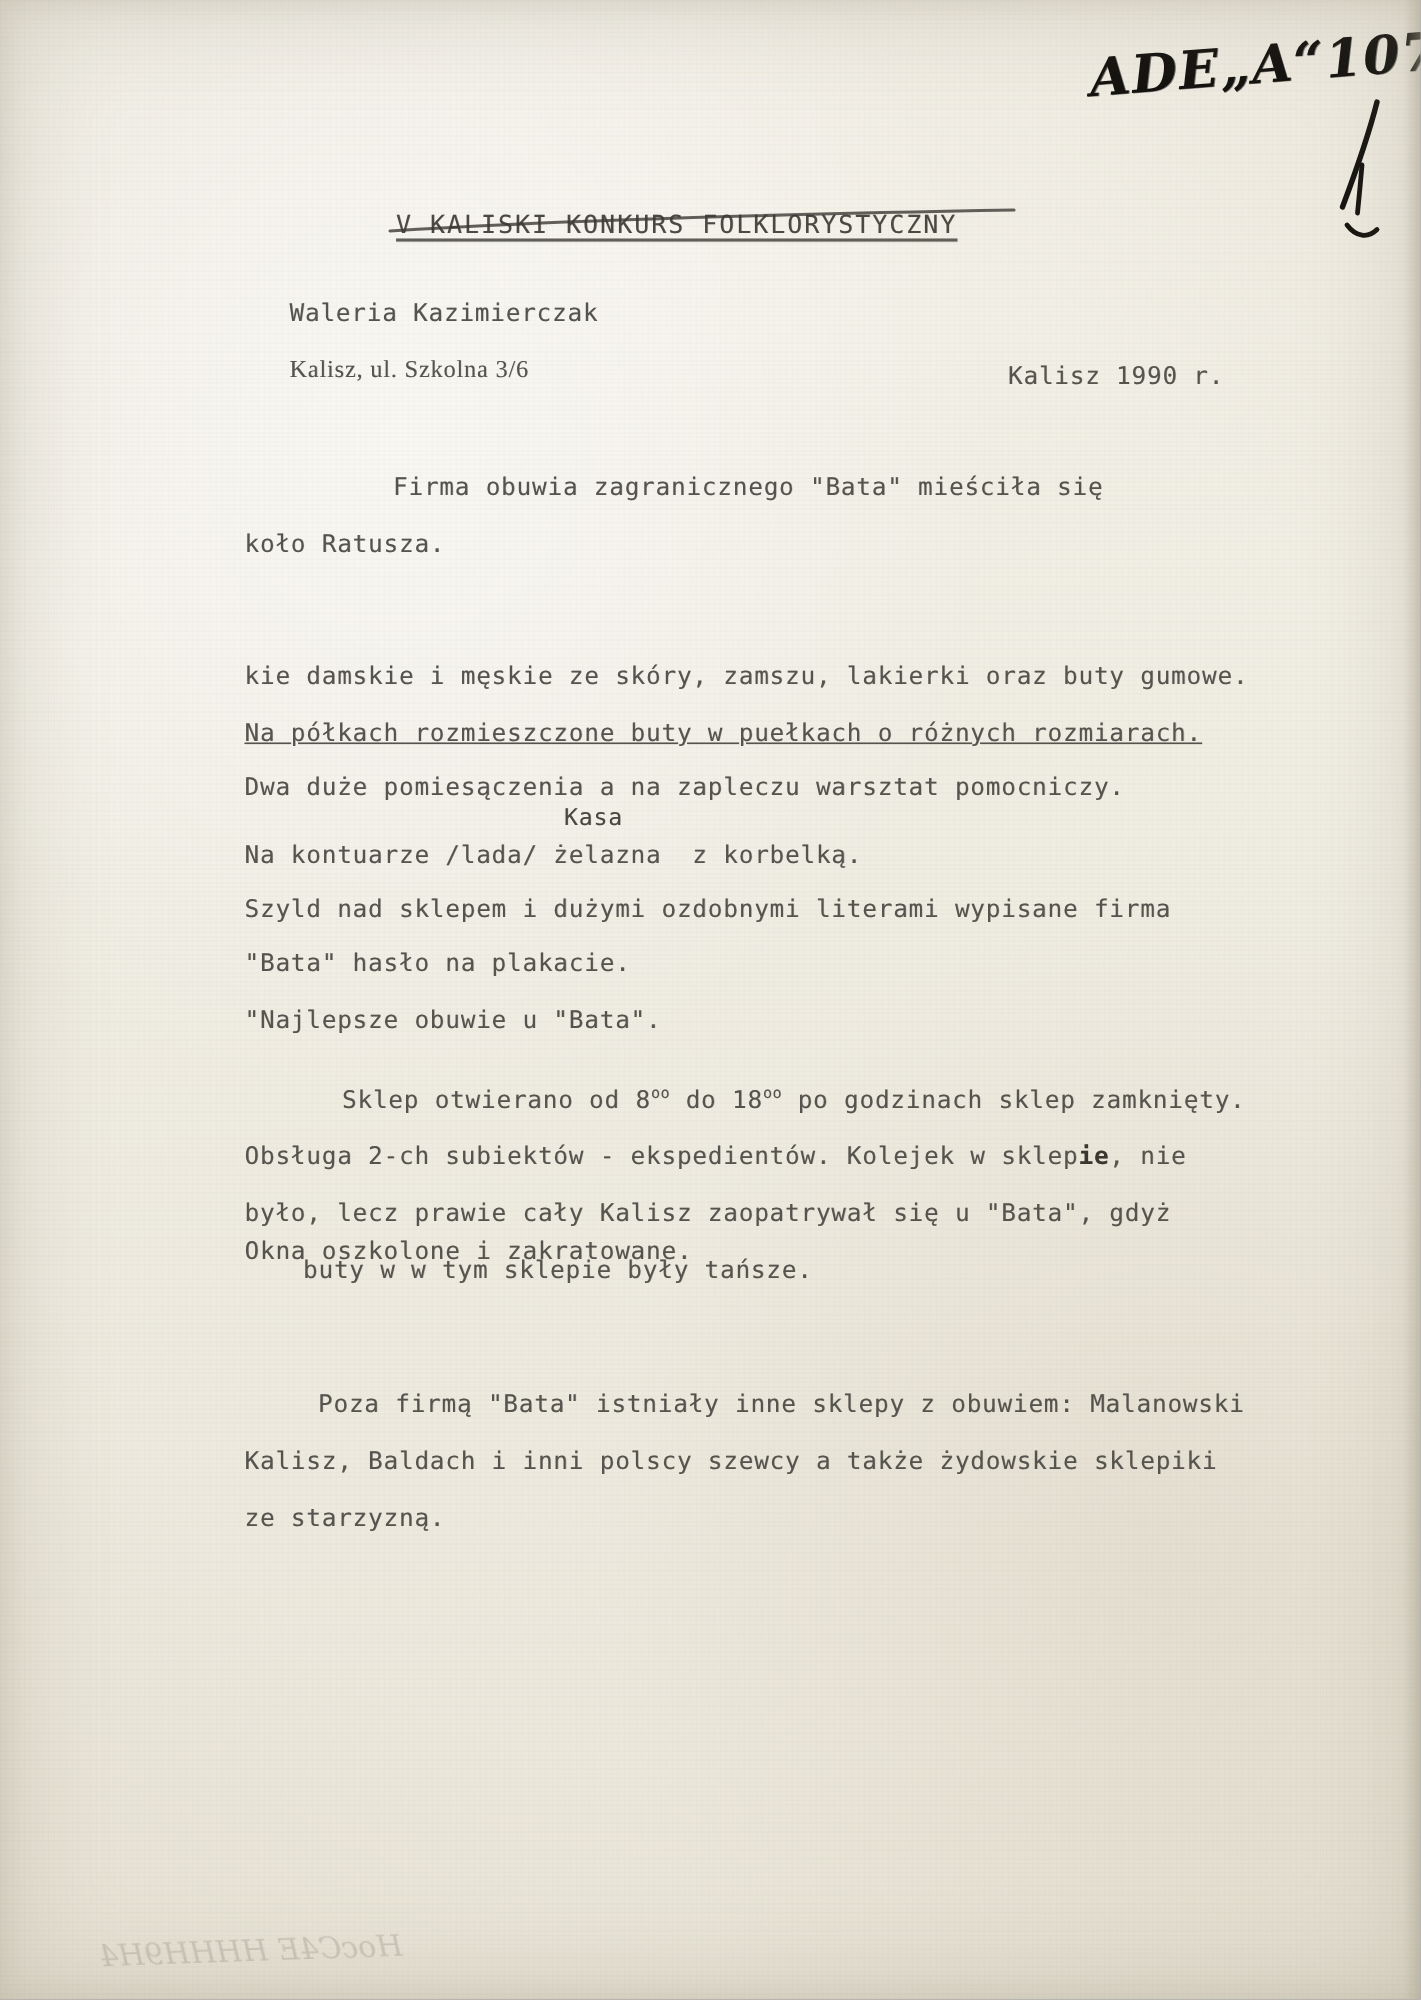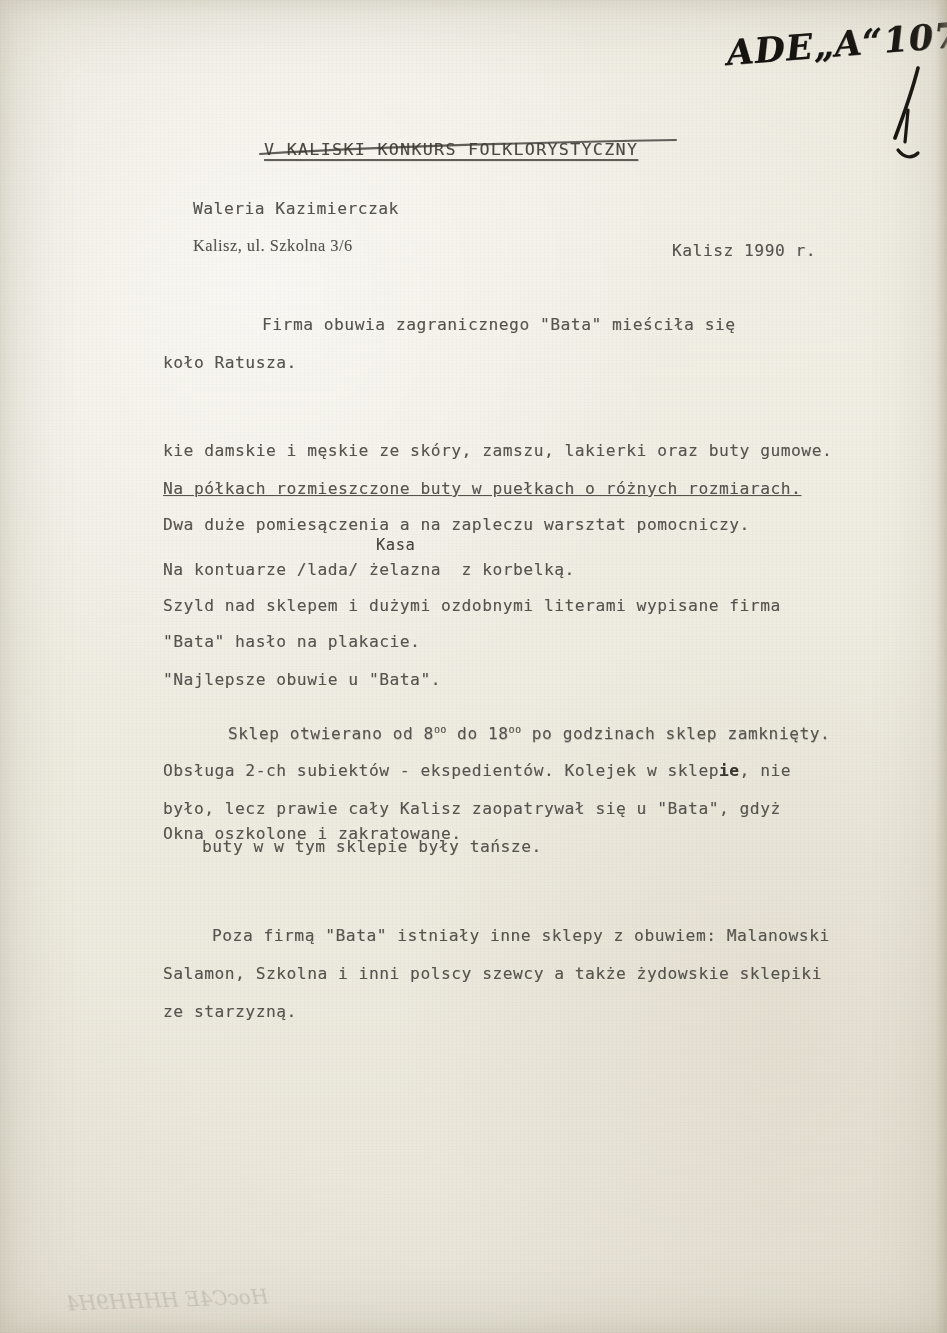--- a/index.html
+++ b/index.html
@@ -208,21 +208,21 @@
 
   <div class="typed" id="p3-l1"><span>Sklep otwierano od 8</span><span class="sup">oo</span><span> do 18</span><span class="sup">oo</span><span> po godzinach sklep zamknięty.</span></div>
 
   <div class="typed" id="p3-l2"><span>Obsługa 2-ch subiektów - ekspedientów. Kolejek w sklep</span><span class="overstrike">ie</span><span>, nie</span></div>
 
   <div class="typed" id="p3-l3">było, lecz prawie cały Kalisz zaopatrywał się u "Bata", gdyż</div>
   <div class="typed" id="p3-l4">buty w w tym sklepie były tańsze.</div>
   <div class="typed" id="p3-l5">Okna oszkolone i zakratowane.</div>
 
   <div class="typed" id="p4-l1">Poza firmą "Bata" istniały inne sklepy z obuwiem: Malanowski</div>
-  <div class="typed" id="p4-l2">Salamon, Szkolna i inni polscy szewcy a także żydowskie sklepiki</div>
+  <div class="typed" id="p4-l2">Kalisz, Baldach i inni polscy szewcy a także żydowskie sklepiki</div>
   <div class="typed" id="p4-l3">ze starzyzną.</div>
 
   <div id="verso-bleed">HocС4Е ΗΗΗΗ9Η4</div>
 
   <div class="grain"></div>
   <div class="vignette"></div>
   <div class="edge-right"></div>
 </div>
 
 </body></html>

